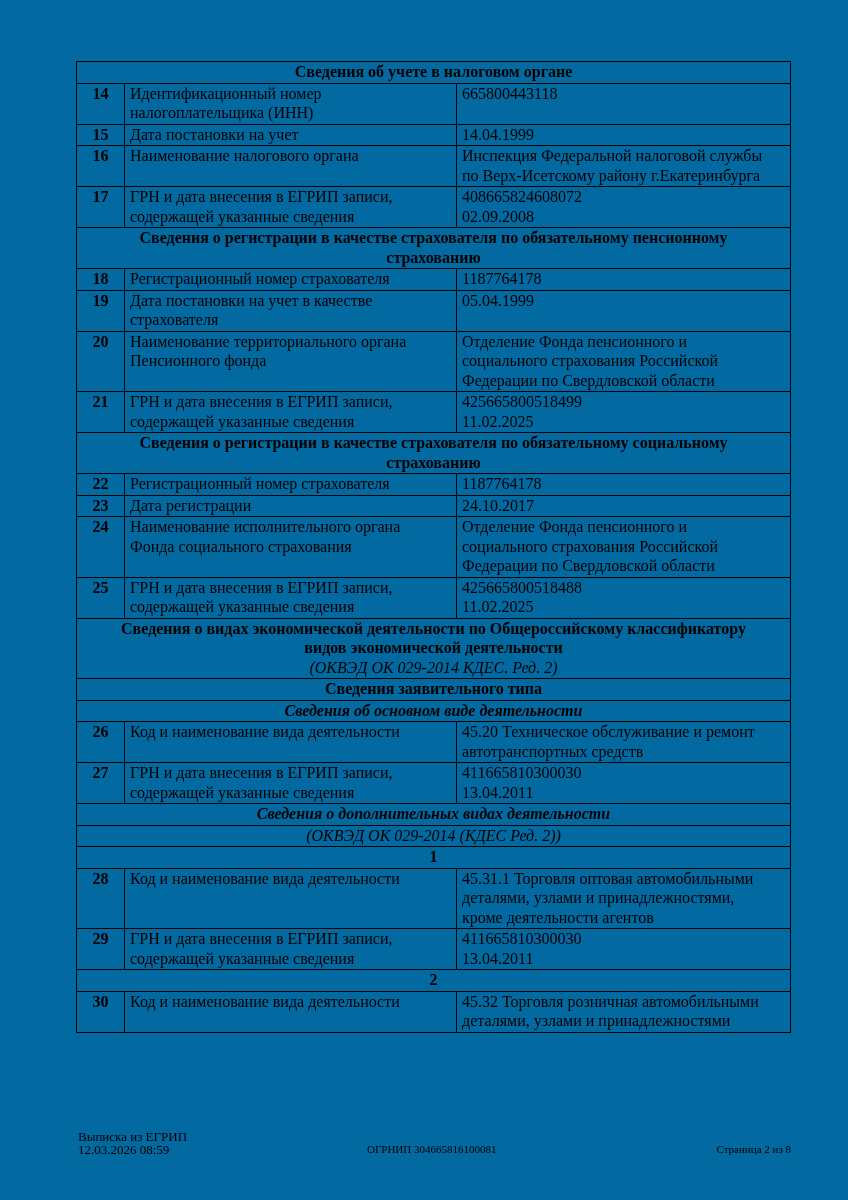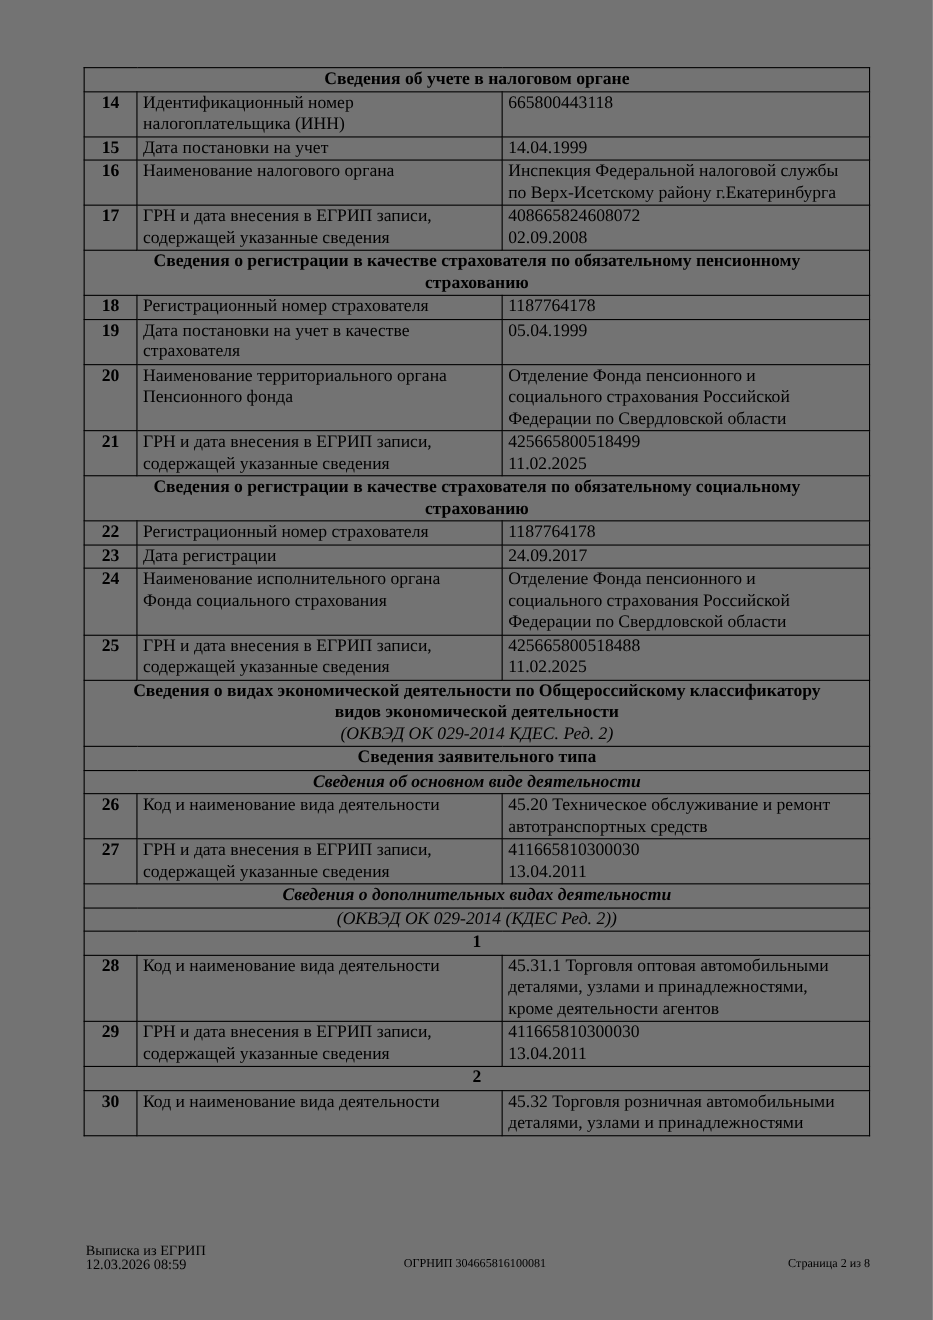--- a/index.html
+++ b/index.html
@@ -6,21 +6,21 @@
   html, body { margin: 0; padding: 0; }
   body {
     width: 848px; height: 1200px;
     background: #ffffff;
     font-family: "Liberation Serif", serif;
     color: #000;
   }
   .page {
     position: relative;
     width: 848px; height: 1200px;
-    background: #737373;
+    background: #0369a1;
     overflow: hidden;
   }
 
   
   table.registry {
     position: absolute;
     left: 76px; top: 61px;
     width: 714px;
     border-collapse: collapse;
     table-layout: fixed;
@@ -174,21 +174,21 @@
           <td class="value">
             <div>1187764178</div>
           </td>
         </tr>
         <tr>
           <td class="num">23</td>
           <td class="label">
             <div>Дата регистрации</div>
           </td>
           <td class="value">
-            <div>24.09.2017</div>
+            <div>24.10.2017</div>
           </td>
         </tr>
         <tr>
           <td class="num">24</td>
           <td class="label">
             <div>Наименование исполнительного органа</div>
             <div>Фонда социального страхования</div>
           </td>
           <td class="value">
             <div>Отделение Фонда пенсионного и</div>

